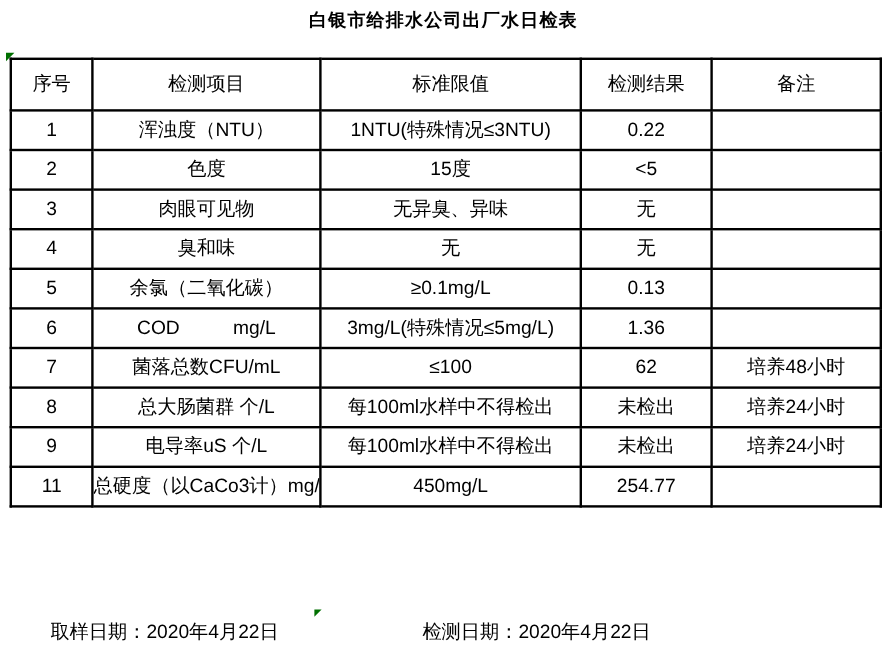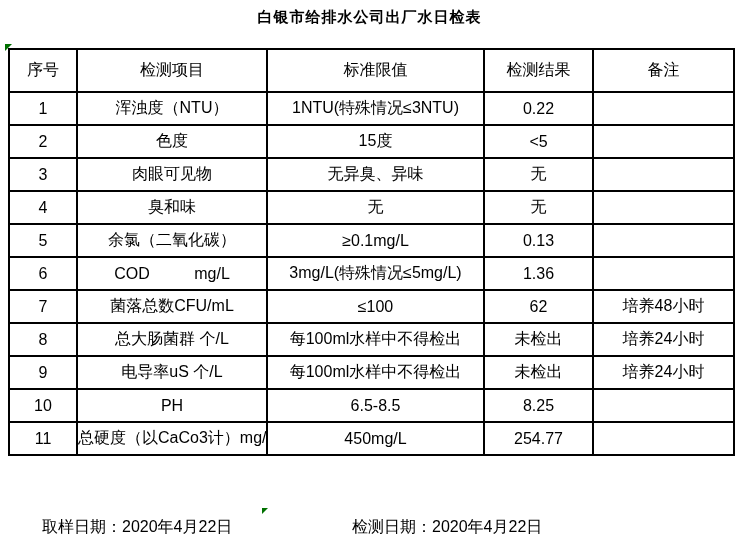--- a/index.html
+++ b/index.html
@@ -154,27 +154,20 @@
         <td>培养24小时</td>
       </tr>
       <tr>
         <td>9</td>
         <td>电导率uS 个/L</td>
         <td>每100ml水样中不得检出</td>
         <td>未检出</td>
         <td>培养24小时</td>
       </tr>
       <tr>
-        <td>10</td>
-        <td>PH</td>
-        <td>6.5-8.5</td>
-        <td>8.25</td>
-        <td></td>
-      </tr>
-      <tr>
         <td>11</td>
         <td>总硬度（以CaCo3计）mg/L</td>
         <td>450mg/L</td>
         <td>254.77</td>
         <td></td>
       </tr>
     </tbody>
 </table>
 
 <div class="green-tri tri-bottom"></div>

